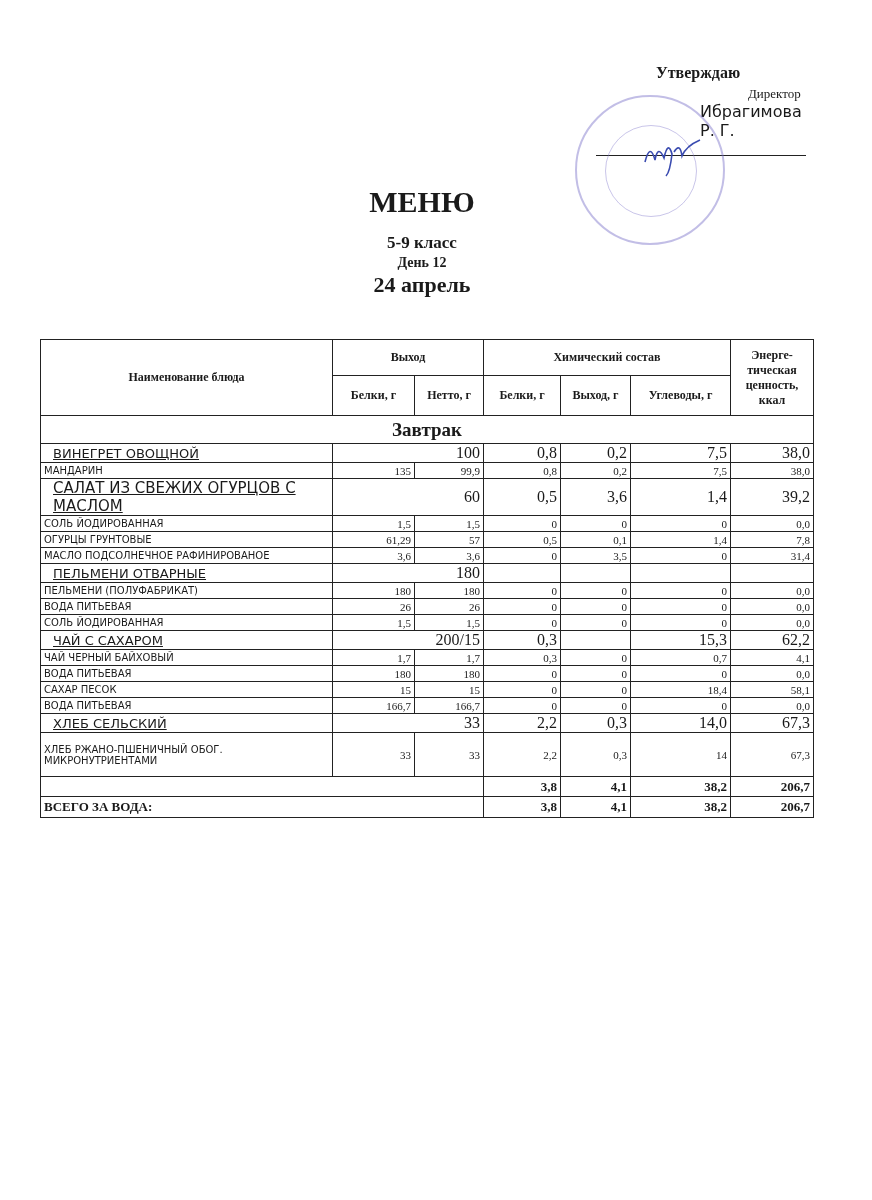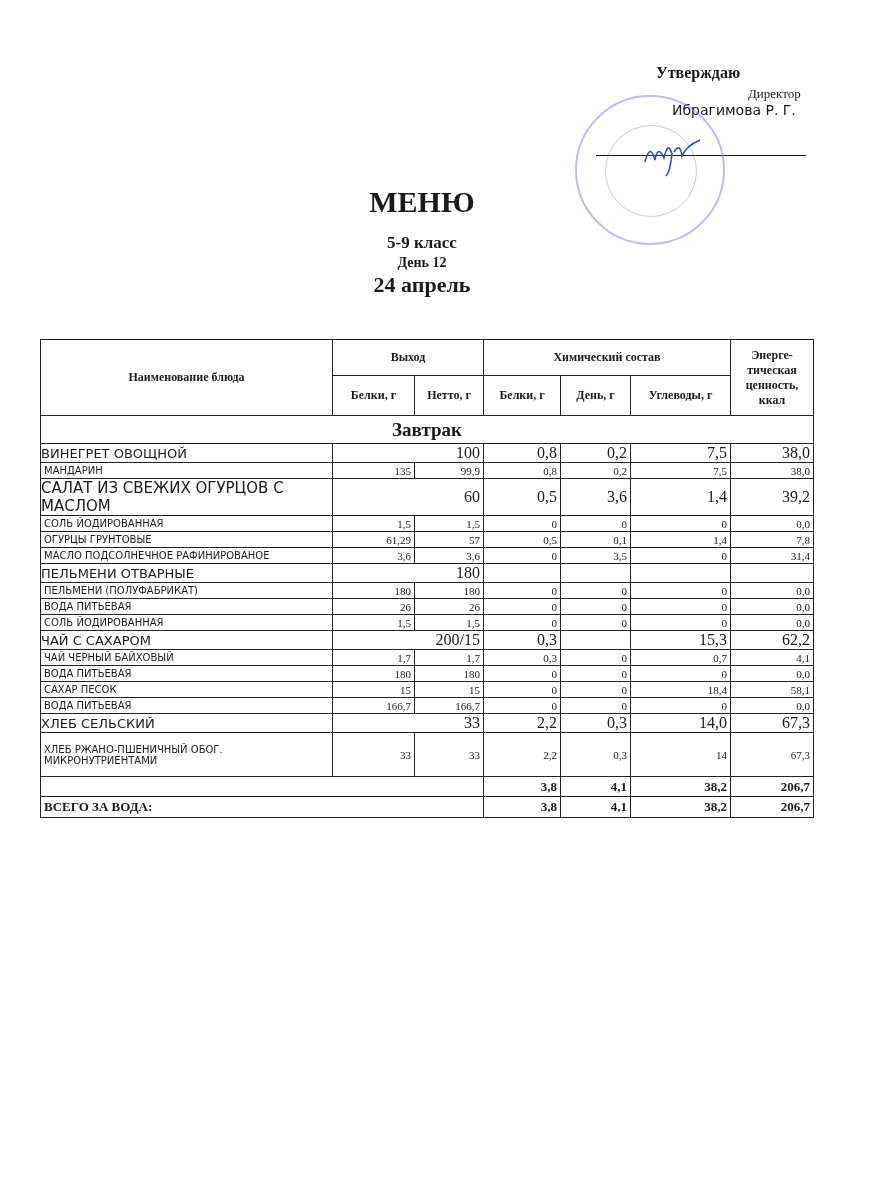--- a/index.html
+++ b/index.html
@@ -1,36 +1,36 @@
 <!DOCTYPE html>
 <html><head>
 <meta charset="utf-8">
 <style>
   html, body { margin:0; padding:0; background:#ffffff; }
   body { width:872px; height:1200px; position:relative; overflow:hidden; font-family:"Liberation Serif", serif; color:#1a1a1a; }
   .approve { position:absolute; left:560px; top:60px; width:260px; }
   .approve .a1 { position:absolute; left:96px; top:4px; font-weight:bold; font-size:16px; }
   .approve .a2 { position:absolute; left:188px; top:26px; font-size:13px; }
-  .approve .a3 { position:absolute; left:112px; top:42px; font-size:14px; font-family:"DejaVu Sans", sans-serif; }
+  .approve .a3 { position:absolute; left:140px; top:42px; font-size:16px; font-family:"DejaVu Sans", sans-serif; }
   .approve .sigline { position:absolute; left:36px; top:95px; width:210px; height:1px; background:#222; }
   .stamp { position:absolute; left:575px; top:95px; width:150px; height:150px; border-radius:50%; border:2px solid rgba(120,110,200,0.45); box-sizing:border-box; }
   .stamp::after { content:""; position:absolute; left:28px; top:28px; width:90px; height:90px; border-radius:50%; border:1.5px solid rgba(120,110,200,0.4); }
   .signature { position:absolute; left:640px; top:132px; }
   .title { position:absolute; left:0; width:872px; text-align:center; font-weight:bold; }
   .t1 { top:185px; font-size:30px; left:-14px; }
   .t2 { top:233px; font-size:17px; left:-14px; }
   .t3 { top:255px; font-size:14px; left:-14px; }
   .t4 { top:272px; font-size:22px; left:-14px; }
   table.menu { position:absolute; left:40px; top:339px; border-collapse:collapse; table-layout:fixed; width:773px; }
   table.menu td, table.menu th { border:1.3px solid #222; padding:0 3px; box-sizing:border-box; }
   th { font-weight:bold; font-size:12px; text-align:center; }
   td.num { text-align:right; font-family:"Liberation Serif", serif; font-size:11px; }
   td.num.big { font-size:16px; }
   td.name { font-family:"DejaVu Sans", sans-serif; font-size:10px; padding-left:30px; }
-  td.name.main { font-size:13px; padding-left:0; }
+  td.name.main { font-size:13px; padding-left:12px;text-decoration:underline; }
   td.name.main.big { font-size:15px; }
   td.section { text-align:center; font-weight:bold; font-size:19px; height:28px; }
   td.bold { font-weight:bold; font-size:13px; }
   td.total-label { font-weight:bold; font-size:13px; padding-left:2px; }
 </style>
 </head>
 <body>
 
 <div class="approve">
   <div class="a1">Утверждаю</div>
@@ -62,21 +62,21 @@
       <tr style="height:36px">
     <th rowspan="2">Наименование блюда</th>
     <th colspan="2">Выход</th>
     <th colspan="3">Химический состав</th>
     <th rowspan="2">Энерге-тическая ценность, ккал</th>
   </tr>
   <tr style="height:40px">
     <th>Белки, г</th>
     <th>Нетто, г</th>
     <th>Белки, г</th>
-    <th>День, г</th>
+    <th>Выход, г</th>
     <th>Углеводы, г</th>
   </tr>
   <tr>
     <td colspan="7" class="section">Завтрак</td>
   </tr>
   </tbody>
     <tbody id="rows">
       <tr style="height: 19px;">
         <td class="name main">ВИНЕГРЕТ ОВОЩНОЙ</td>
         <td class="num big" colspan="2">100</td>

